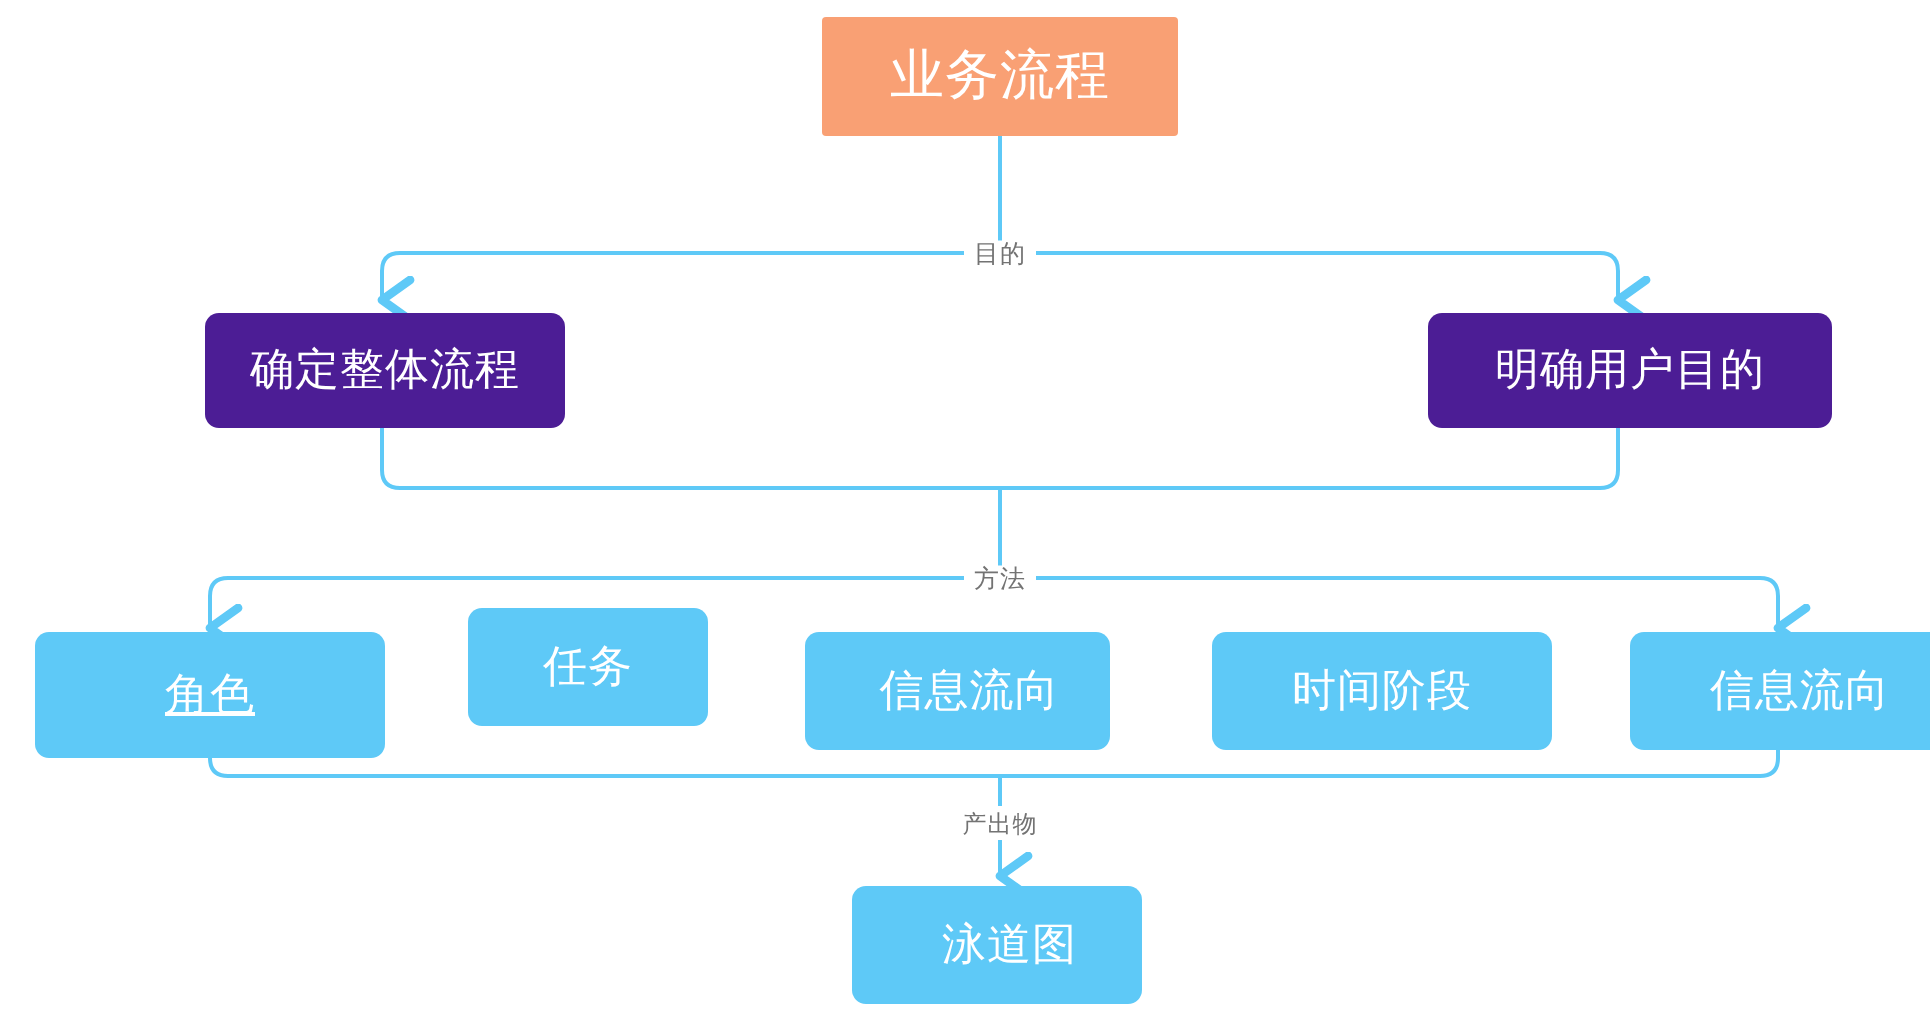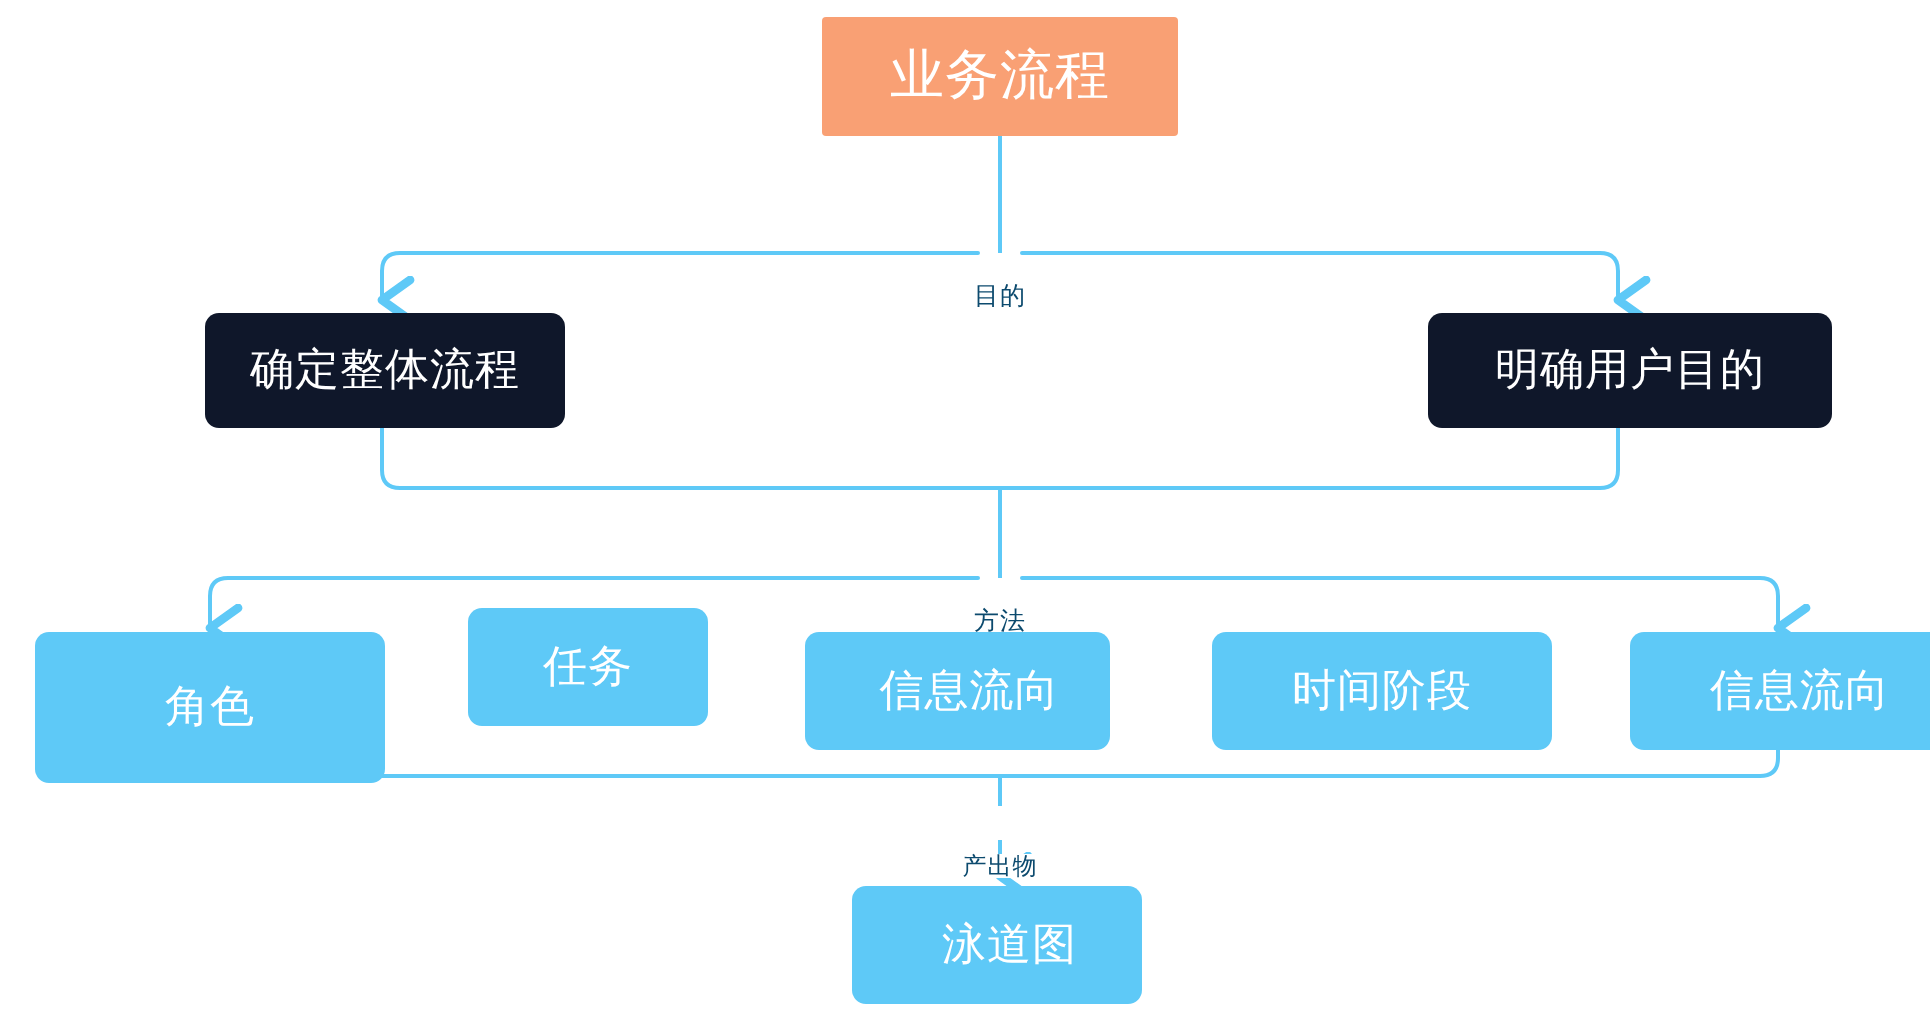--- a/index.html
+++ b/index.html
@@ -37,42 +37,41 @@
     white-space: nowrap;
     letter-spacing: 1px;
     text-rendering: geometricPrecision;
   }
   .node.root {
     background: #f9a074;
     border-radius: 4px;
     font-size: 54px;
   }
   .node.branch {
-    background: #0f172a;
+    background: #4c1d95;
     font-size: 44px;
   }
   .node.leaf {
     background: #5ec9f7;
     font-size: 44px;
   }
   .node.output {
     background: #5ec9f7;
     font-size: 44px;
   }
   .edge-label {
     position: absolute;
-    color: #0c4a6e;
+    color: #737373;
     font-size: 25px;
     line-height: 1;
     white-space: nowrap;
     transform: translate(-50%, -50%);
     background: #ffffff;
     padding: 0 10px;
     letter-spacing: 1px;
-    margin-top: 42px;
   }
   .edge-label.small {
     font-size: 24px;
   }
 </style>
 </head>
 <body>
 
 <div id="canvas">
 
@@ -110,21 +109,21 @@
 
   <div class="node branch" style="left:205px; top:313px; width:360px; height:115px;">
     <span>确定整体流程</span>
   </div>
   <div class="node branch" style="left:1428px; top:313px; width:404px; height:115px;">
     <span>明确用户目的</span>
   </div>
 
   <div class="edge-label" style="left:1000px; top:578px;">方法</div>
 
-  <div class="node leaf" style="left:35px; top:632px; width:350px; height:151px;">
+  <div class="node leaf" style="left:35px; top:632px; width:350px; height:126px;text-decoration:underline;">
     <span>角色</span>
   </div>
   <div class="node leaf" style="left:468px; top:608px; width:240px; height:118px;">
     <span>任务</span>
   </div>
   <div class="node leaf" style="left:805px; top:632px; width:305px; height:118px;padding-left:24px;">
     <span>信息流向</span>
   </div>
   <div class="node leaf" style="left:1212px; top:632px; width:340px; height:118px;">
     <span>时间阶段</span>

